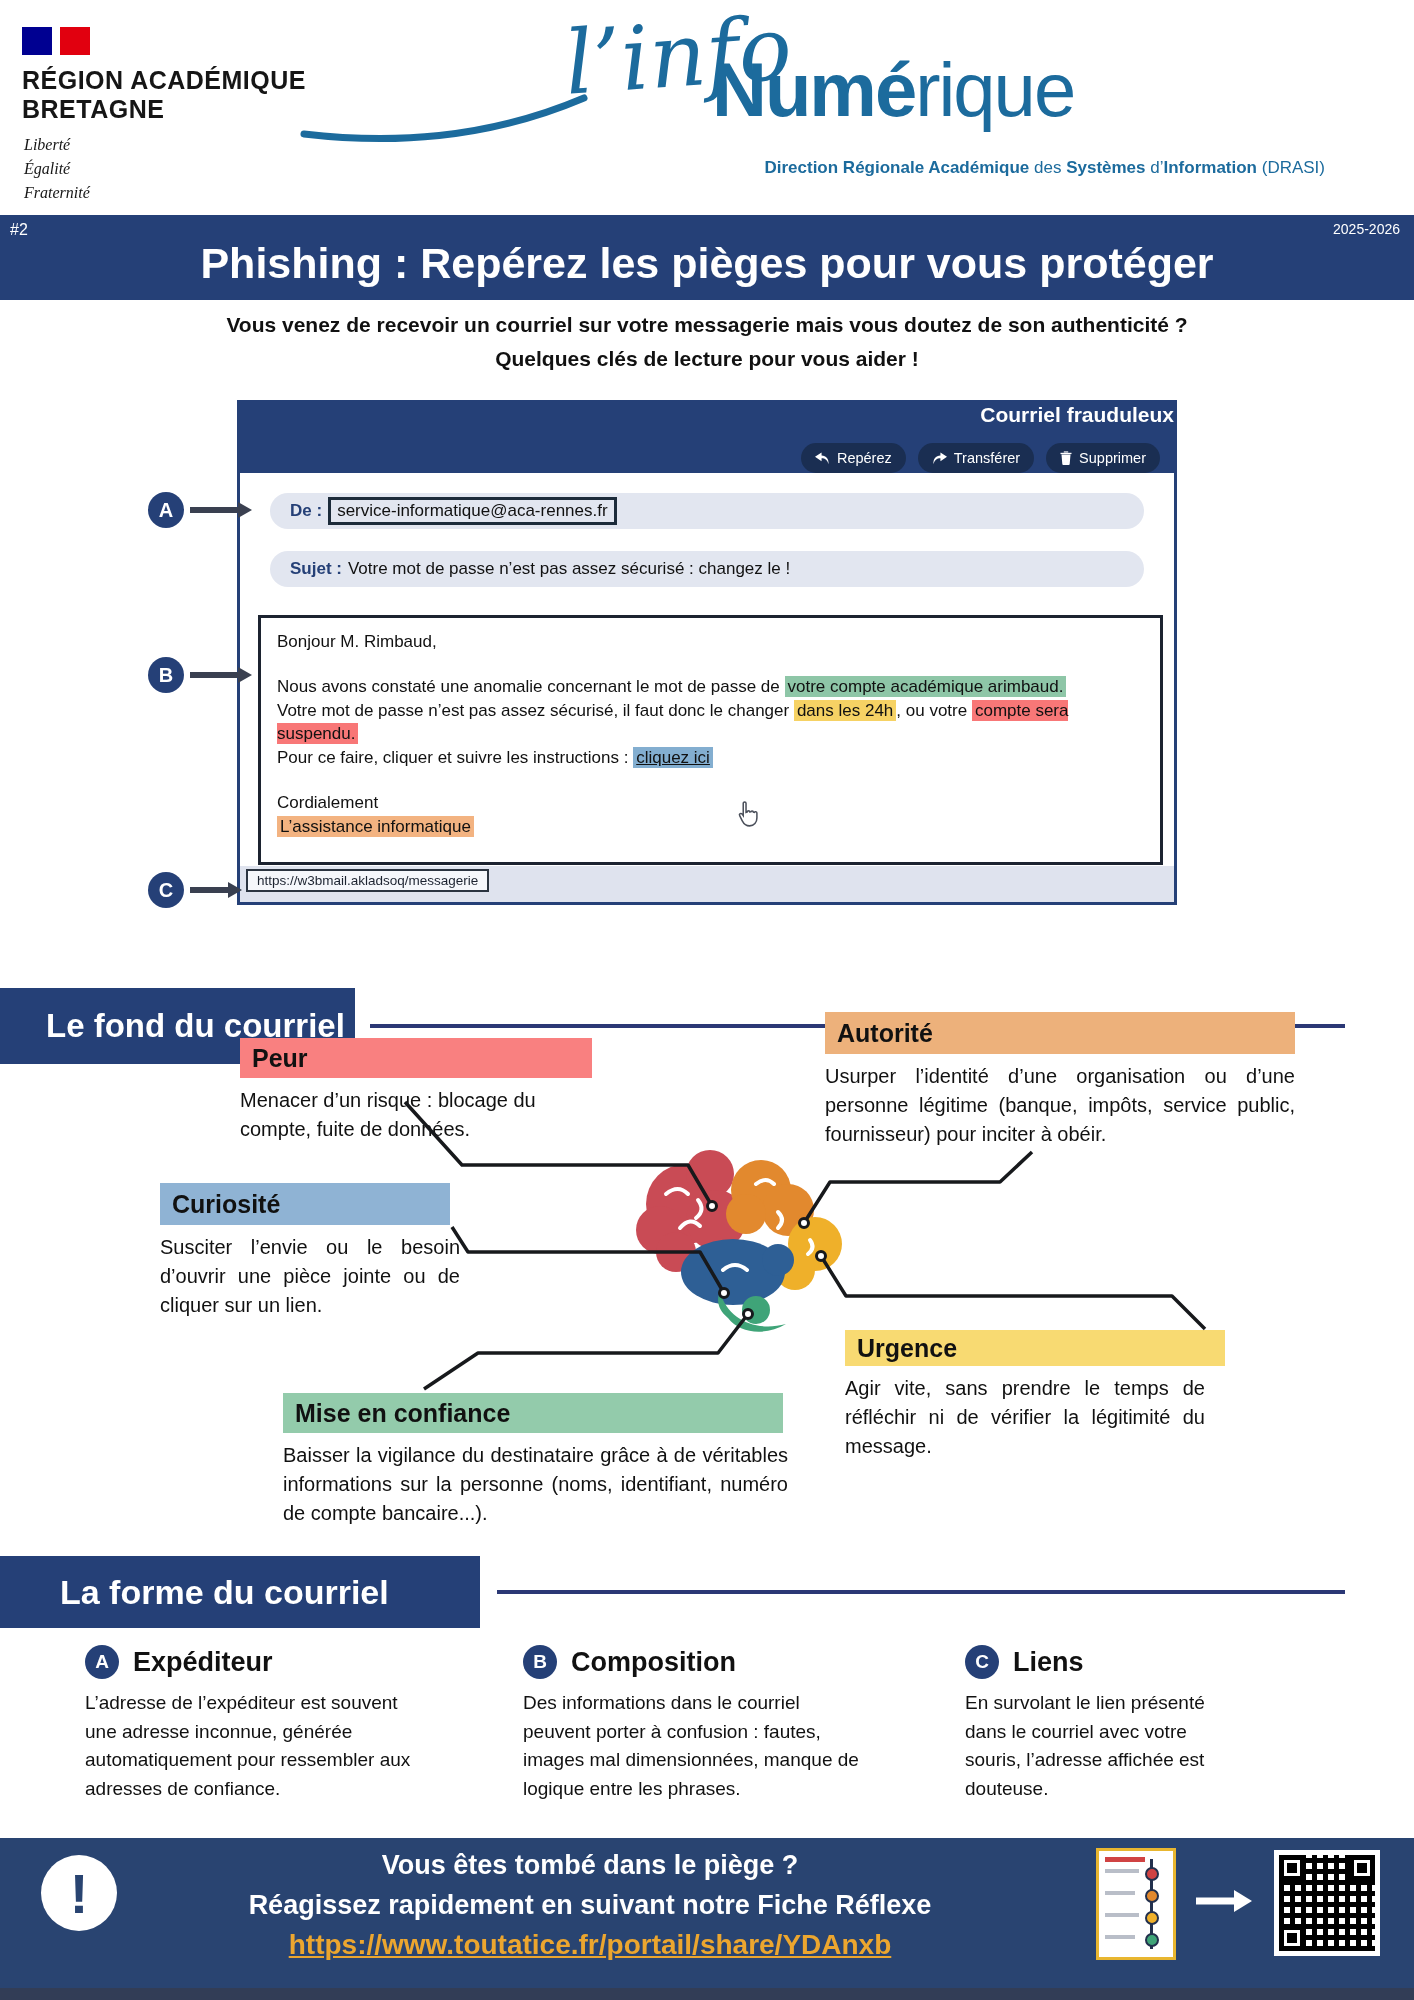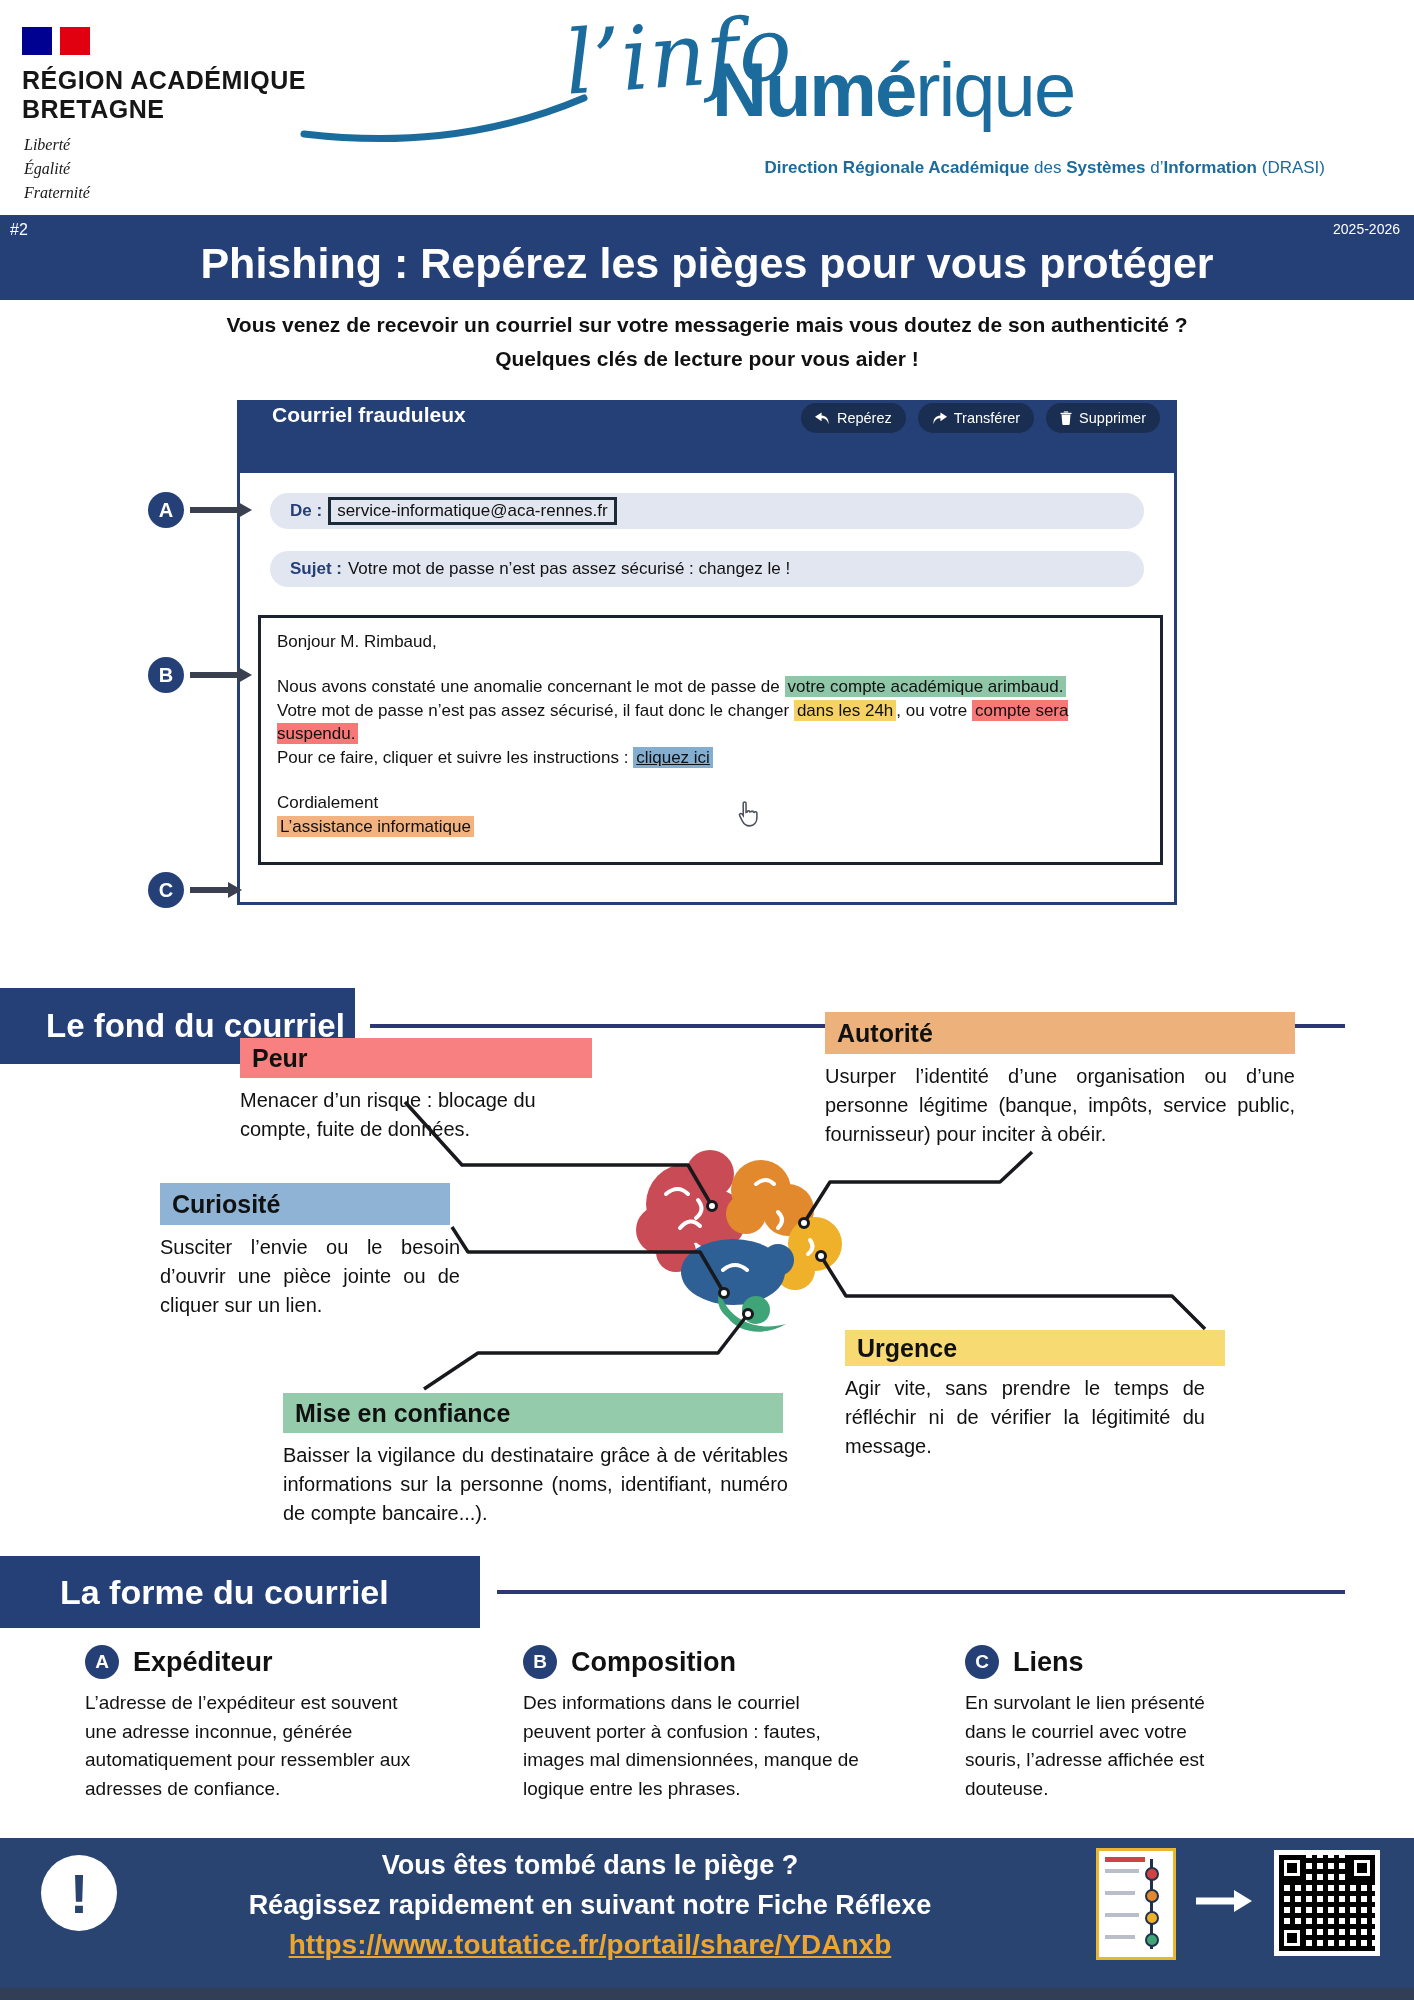--- a/index.html
+++ b/index.html
@@ -23,21 +23,21 @@
   
   .band{left:0;top:215px;width:1414px;height:85px;background:#254077;color:#fff;}
   .band .issue{position:absolute;left:10px;top:6px;font-size:16px;}
   .band .years{position:absolute;right:14px;top:6px;font-size:14px;}
   .band .title{position:absolute;left:0;right:0;top:24px;text-align:center;font-size:43px;font-weight:bold;}
 
   .intro{left:0;top:308px;width:1414px;text-align:center;font-weight:bold;font-size:21px;line-height:1.6;}
 
   
   .mail{left:237px;top:400px;width:940px;height:505px;border:3px solid #254077;box-sizing:border-box;background:#fff;}
-  .mail-head{position:absolute;left:0;top:0;right:0;height:70px;background:#254077;display:flex;align-items:flex-start;}
+  .mail-head{position:absolute;left:0;top:0;right:0;height:70px;background:#254077;display:flex;align-items:flex-end;flex-direction:column;}
   .mail-title{color:#fff;font-weight:bold;font-size:21px;margin-left:32px;flex:1;}
   .mail-btns{display:flex;gap:12px;margin-right:14px;}
   .pill{display:flex;align-items:center;gap:7px;background:#1a2e52;color:#fff;font-size:14.5px;
         padding:7px 14px;border-radius:16px;border:none;cursor:pointer;font-family:inherit;}
   .field{position:absolute;left:30px;right:30px;height:36px;background:#e2e6f0;border-radius:18px;
          display:flex;align-items:center;font-size:17px;}
   .field .lab{font-weight:bold;color:#254077;margin:0 6px 0 20px;white-space:nowrap;}
   .val-box{border:3px solid #1c2b3a;padding:1px 6px;background:#e2e6f0;font-size:17px;}
   .msg{position:absolute;left:18px;top:212px;width:905px;height:250px;border:3px solid #1c2330;
        box-sizing:border-box;padding:12px 16px;font-size:17px;line-height:1.38;background:#fff;}
@@ -175,20 +175,23 @@
       <div><span>Pour ce faire, cliquer et suivre les instructions : </span><span class="lnk" style="background-color: rgb(131, 174, 208);">cliquez ici</span></div>
       <div class="gap"></div>
       <div>Cordialement</div>
       <div><span class="hl" style="background-color: rgb(243, 179, 129);">L’assistance informatique</span></div>
     </div>
 
     <svg class="abs" style="left:495px;top:398px;" width="24" height="28" viewBox="0 0 22 26">
       <path d="M7.5 2.2 c0-1.8 2.6-1.8 2.6 0 v8.3 l1.1-0.4 c0.1-1.4 2.4-1.4 2.4 0 l1-0.1 c0.2-1.2 2.3-1 2.3 0.3 l1 0.2 c0.4-1 2.3-0.7 2.3 0.6 v4.6 c0 4.2-2.6 7.4-6.8 7.4 c-3.7 0-5.2-1.6-6.8-4.7 L4.2 13.6 c-0.9-1.6 1.2-2.8 2.3-1.4 L7.5 13.6 Z" fill="#fff" stroke="#4a4f5a" stroke-width="1.4"></path>
     </svg>
 
+    <div class="statusbar">
+      <span class="urlbox">https://w3bmail.akladsoq/messagerie</span>
+    </div>
   </div>
 
   <div class="abs badge" style="left:148px;top:492px;">A</div>
   <svg class="abs" style="left:190px;top:502px;" width="62" height="16">
     <line x1="0" y1="8" x2="50" y2="8" stroke="#3a4050" stroke-width="6"></line>
       <polygon points="48,0 62,8 48,16" fill="#3a4050"></polygon>
   </svg>
   <div class="abs badge" style="left:148px;top:657px;">B</div>
   <svg class="abs" style="left:190px;top:667px;" width="62" height="16">
     <line x1="0" y1="8" x2="50" y2="8" stroke="#3a4050" stroke-width="6"></line>

